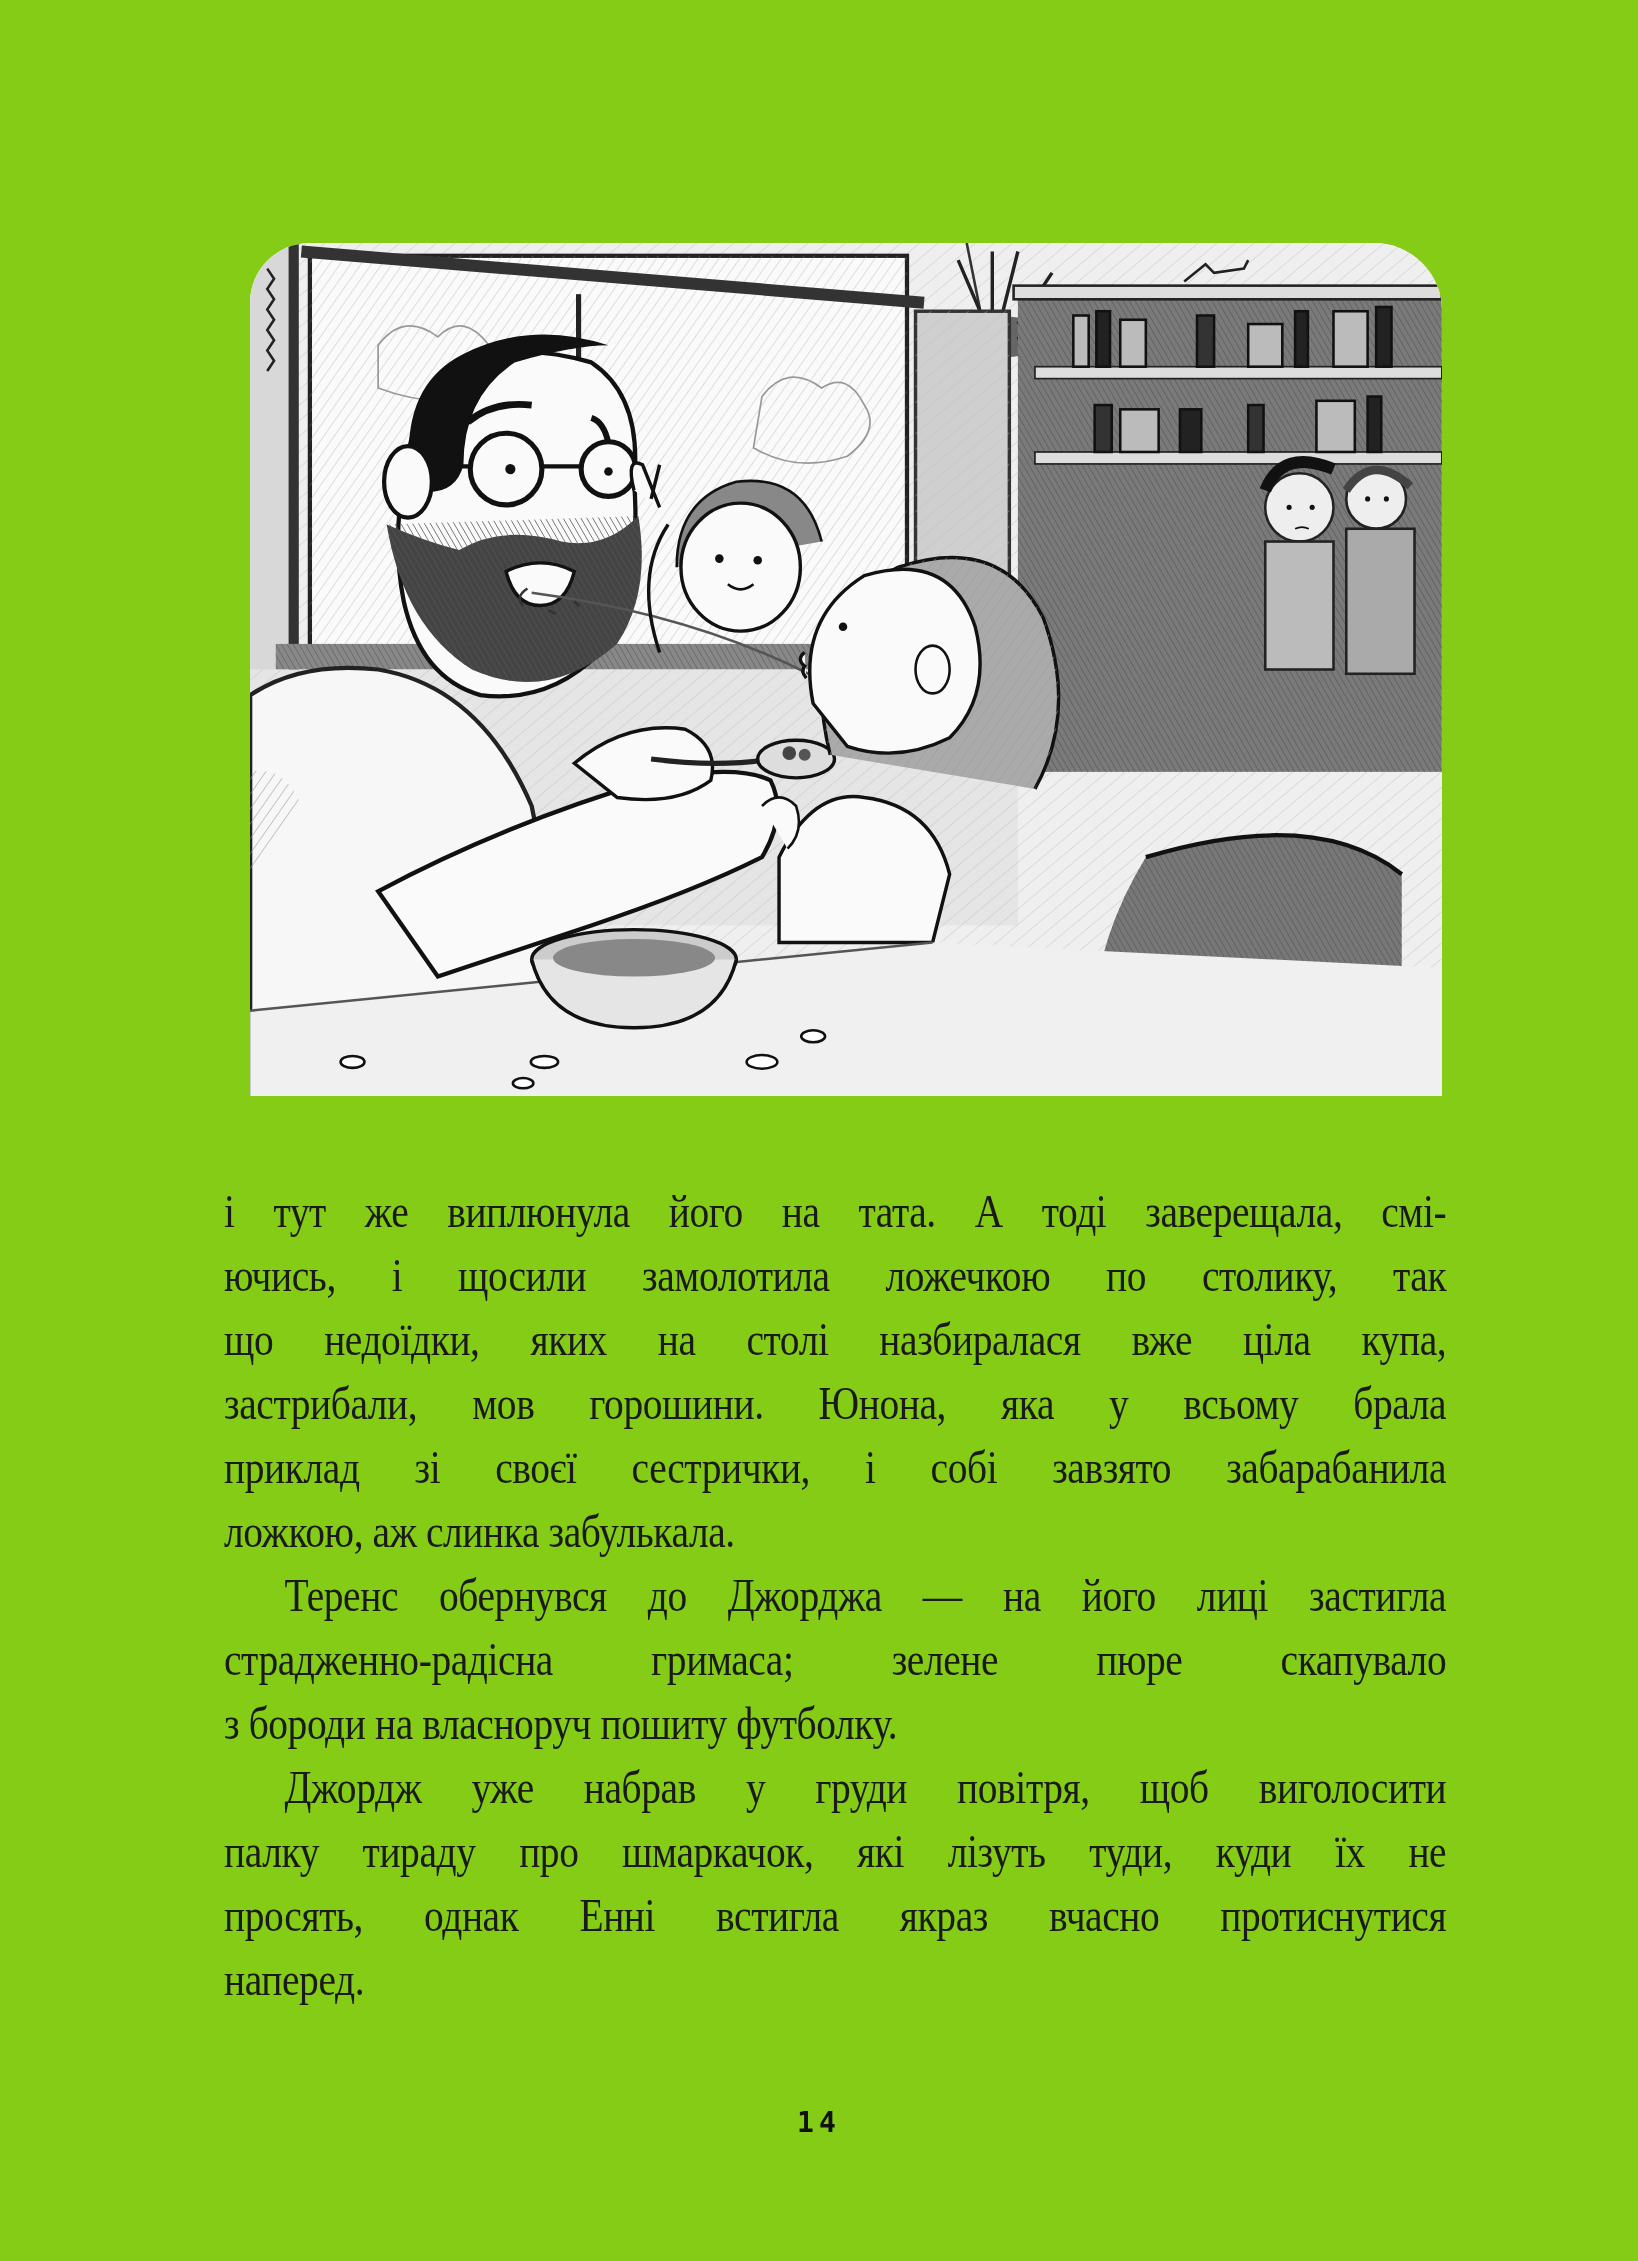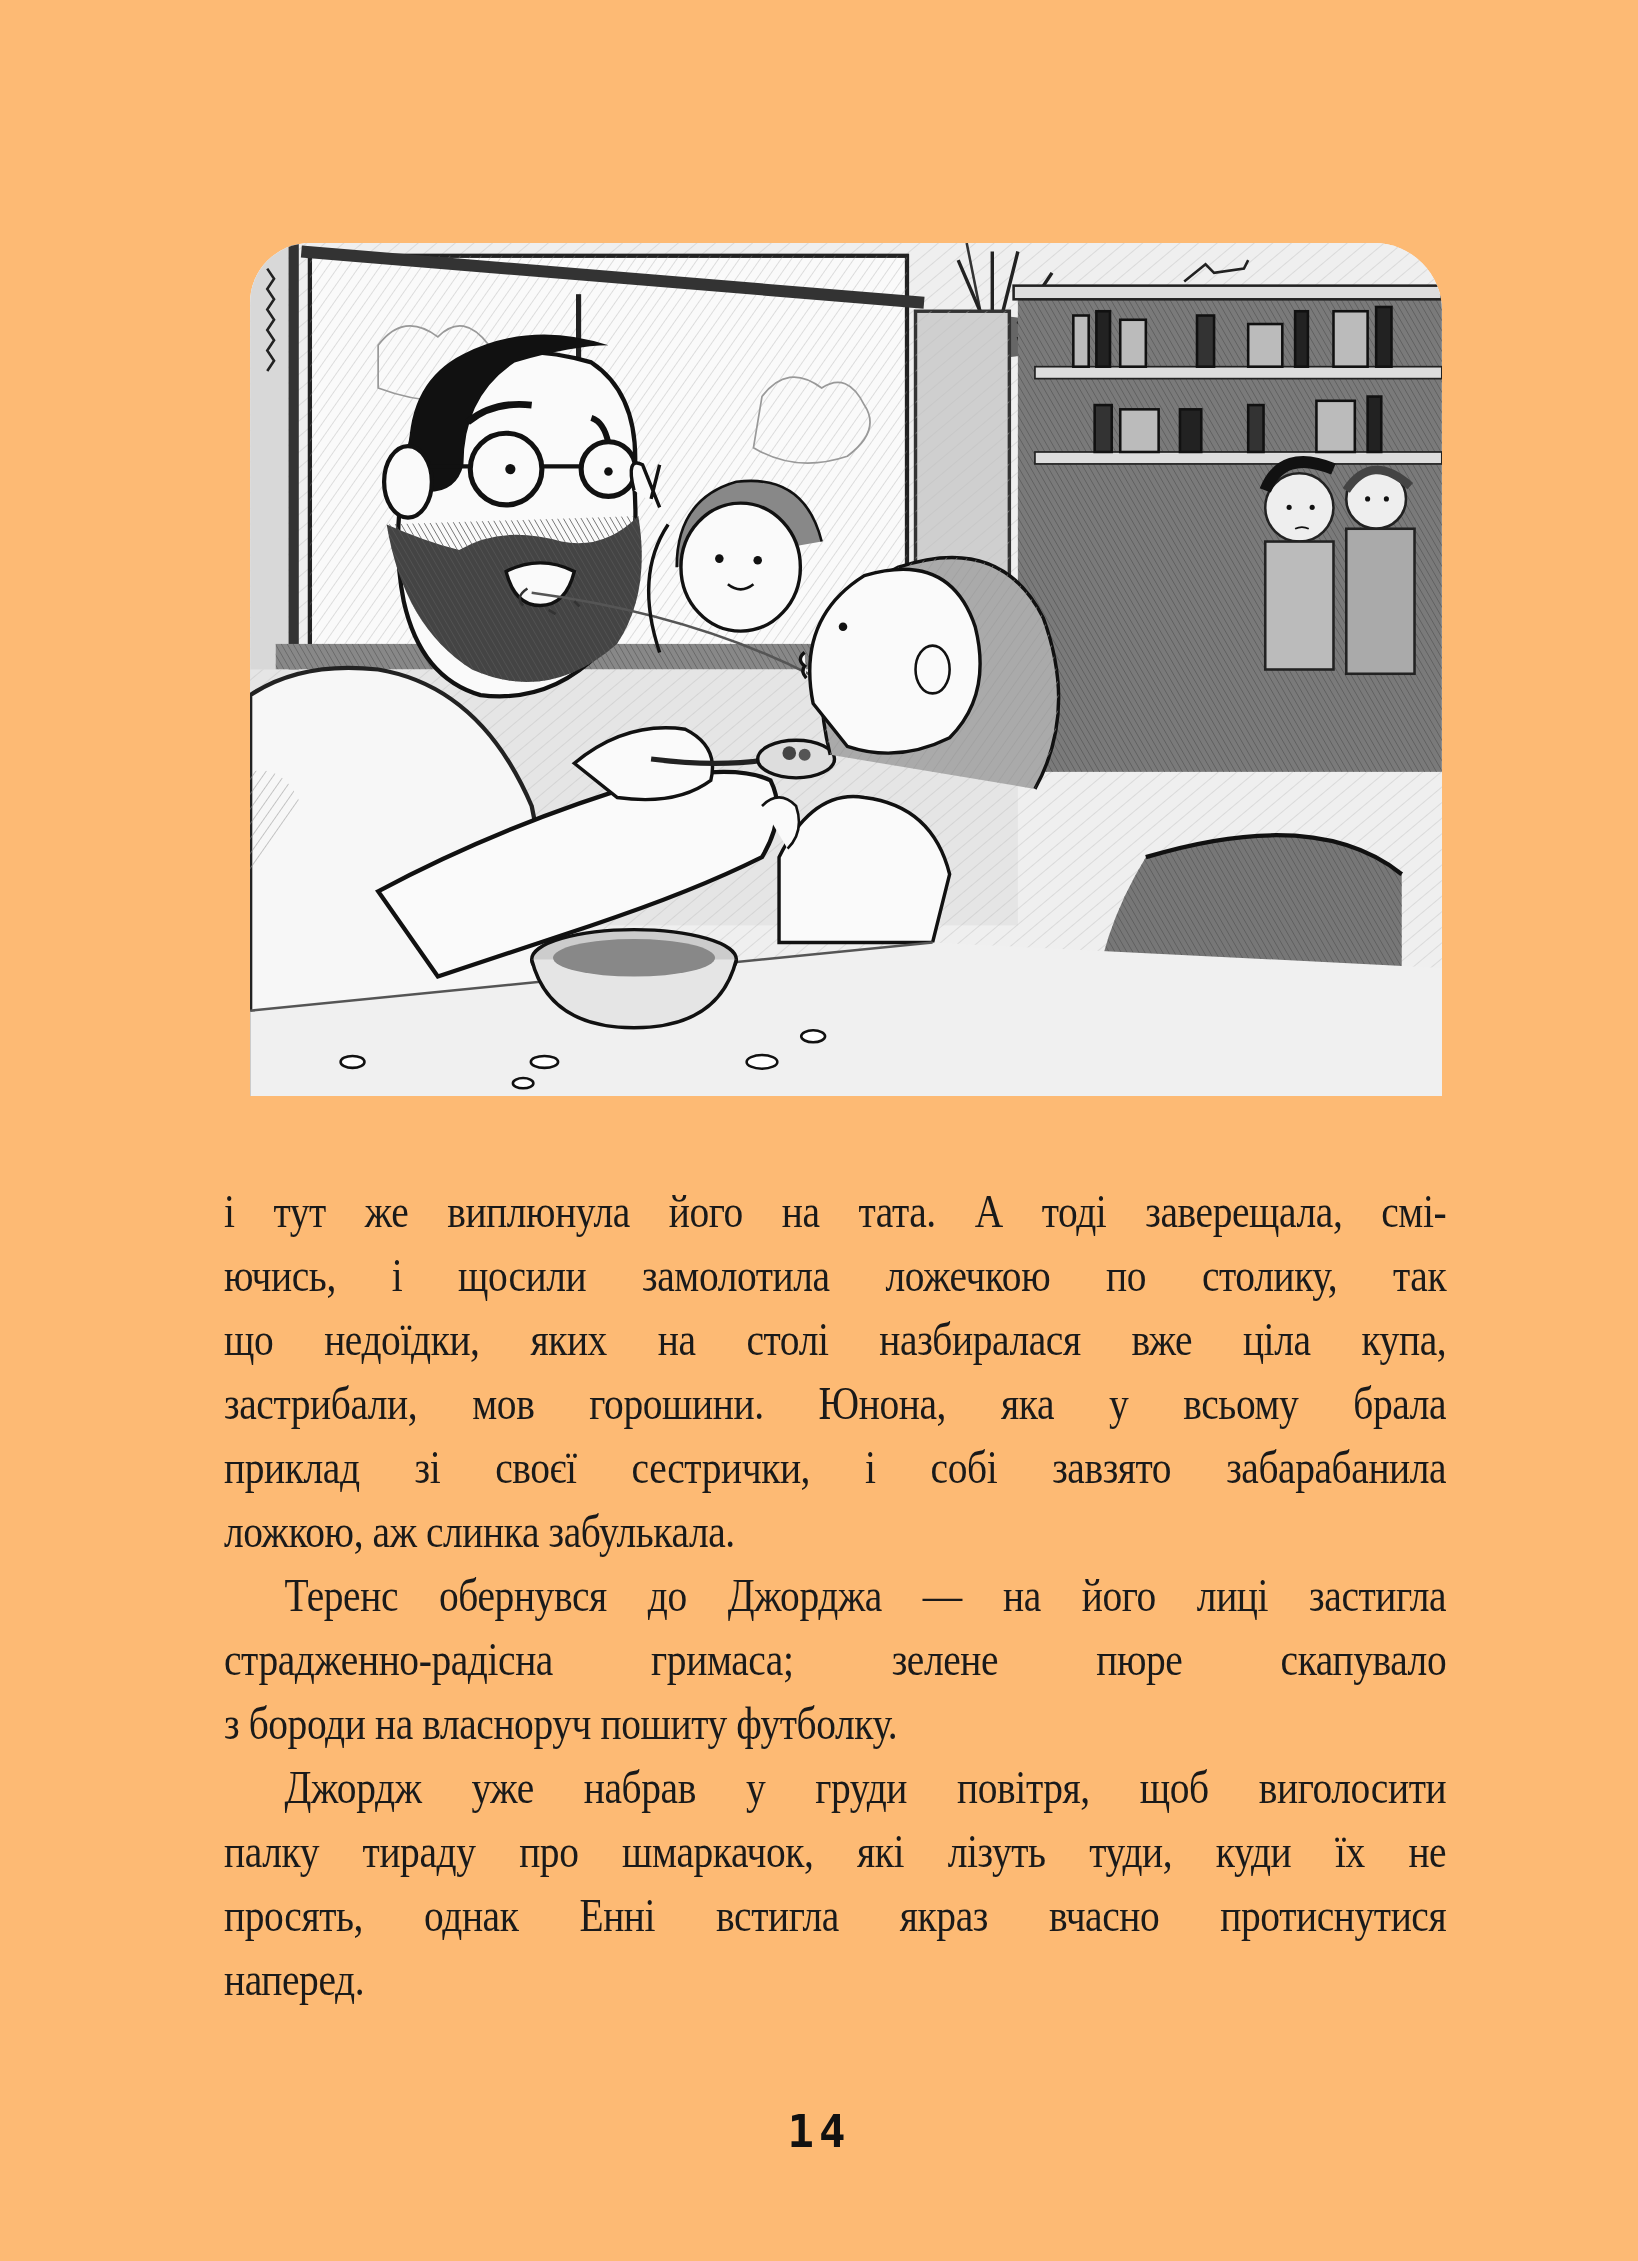--- a/index.html
+++ b/index.html
@@ -12,21 +12,21 @@
       height: 2261px;
       position: relative;
       overflow: hidden;
       font-family: "Liberation Serif", "DejaVu Serif", serif;
       color: #1a1a1a;
     }
     .page {
       position: absolute;
       left: 0; top: 0;
       width: 1638px; height: 2261px;
-      background: #fdba74;
+      background: #84cc16;
     }
     
     .illustration {
       position: absolute;
       left: 250px;
       top: 243px;
       width: 1192px;
       height: 853px;
       border-top-left-radius: 60px;
       border-top-right-radius: 68px;
@@ -70,21 +70,21 @@
       padding-left: 72px;
     }
     .page-number {
       position: absolute;
       left: 0;
       width: 1638px;
       top: 2106px;
       text-align: center;
       font-family: "DejaVu Sans Mono", "Liberation Mono", monospace;
       font-weight: bold;
-      font-size: 44px;
+      font-size: 28px;
       letter-spacing: 5.1px;
       color: #111;
     }
   </style>
 </head>
 <body>
 
 <div class="page">
 
   <div class="illustration">

